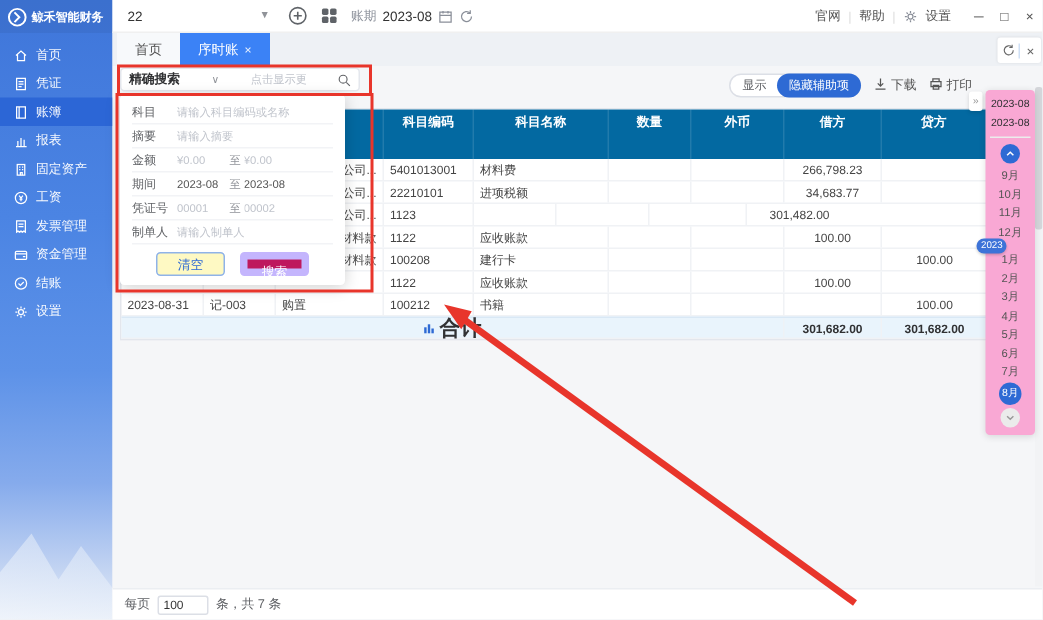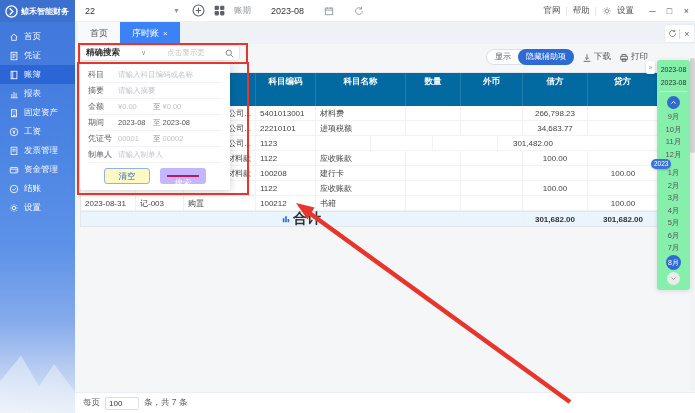--- a/index.html
+++ b/index.html
@@ -21,21 +21,21 @@
   .nav-item.active{background:#2c66d6}
   .nav-icon{width:10px;height:10px;display:flex;color:#fff}
   .nav-icon svg,.logo-icon svg{width:100%;height:100%}
   
   .topbar{position:absolute;left:75px;top:0;right:0;height:22px;background:#fff;border-bottom:1px solid #f0f0f0;
     display:flex;align-items:center;padding-left:10px;font-size:9px;color:#333;box-sizing:border-box}
   .company{width:95px;display:flex;justify-content:space-between;align-items:center;margin-right:12px}
   .caret{font-size:7px;color:#909399}
   .tb-icon{width:13px;height:13px;margin-right:8px;color:#5f6368;display:flex}
   .tb-icon svg{width:100%;height:100%}
-  .period{display:flex;align-items:center;gap:20px}
+  .period{display:flex;align-items:center;gap:4px}
   .period .lbl{color:#8a8f99;font-size:8.5px}
   .mini-icon{width:10px;height:10px;display:flex;color:#8a8f99}
   .mini-icon svg{width:100%;height:100%}
   .spacer{flex:1}
   .top-links{display:flex;align-items:center;gap:5px;font-size:8.5px;color:#555}
   .link-sep{color:#ddd}
   .win-controls{display:flex;margin-left:10px}
   .win-controls span{width:17px;text-align:center;color:#555;font-size:9px;line-height:22px}
   
   .tabbar{position:absolute;left:75px;top:22px;right:0;height:22px;background:#eef1f5;display:flex;padding-left:3px}
@@ -52,21 +52,21 @@
   .search-control{position:absolute;left:5px;top:1px;width:160px;height:16px;background:#fff;border:1px solid #e4e7ed;
     border-radius:3px;display:flex;align-items:center;gap:21px;padding:0 5px;box-sizing:border-box;z-index:3}
   .mode{font-size:8.5px;color:#303133;font-weight:bold;white-space:nowrap}
   .ph{flex:1;font-size:7.5px;color:#c0c4cc;white-space:nowrap;overflow:hidden}
   .sc-icon{width:9px;height:9px;color:#606266;display:flex}
   .sc-icon svg{width:100%;height:100%}
   .toolbar{position:absolute;top:5px;right:47px;height:16px;display:flex;align-items:center;gap:8px;z-index:2}
   .toggle{display:flex;align-items:center;border:1px solid #dcdfe6;border-radius:9px;background:#fff;height:16px;box-sizing:border-box}
   .toggle-opt{padding:0 8px;font-size:8px;color:#606266;line-height:14px}
   .toggle-opt.active{background:#2e6ad4;color:#fff;border-radius:8px;height:16px;line-height:16px;margin:-1px}
-  .tool-btn{display:flex;align-items:flex-end;gap:2px;font-size:8.5px;color:#555}
+  .tool-btn{display:flex;align-items:flex-start;gap:2px;font-size:8.5px;color:#555}
   .tool-btn .ic{width:10px;height:10px;display:flex;color:#555}
   .tool-btn .ic svg{width:100%;height:100%}
   
   .table{position:absolute;left:5px;top:28px;width:577px;background:#fff;border:1px solid #e3e6ec;z-index:1}
   .trow{display:flex;height:15px;line-height:15px;border-bottom:1px solid #f0f2f5;box-sizing:border-box}
   .thead .trow,.thead{height:33px;line-height:16px;background:#0369a1;border-bottom:none}
   .thead{display:flex}
   .cell{box-sizing:border-box;border-right:1px solid #f0f2f5;font-size:8px;color:#444;
     overflow:hidden;white-space:nowrap;padding:0 4px}
   .thead .cell{color:#fff;font-weight:bold;font-size:8.5px;text-align:center;border-right:1px solid rgba(255,255,255,.12)}
@@ -86,23 +86,23 @@
   .field .flabel{width:30px;font-size:8px;color:#606266;flex:none}
   .field input{border:none;outline:none;background:transparent;flex:1;min-width:0;font-size:7.5px;color:#555;
     font-family:inherit;padding:0}
   .field input::placeholder{color:#c0c4cc}
   .field.muted input{color:#c0c4cc}
   .field .to{font-size:7.5px;color:#909399;margin:0 2px;flex:none}
   .field input.range{width:33px;flex:none}
   .panel-buttons{display:flex;justify-content:center;gap:10px;margin-top:5px}
   .btn{width:46px;height:16px;line-height:14px;text-align:center;font-size:8.5px;border-radius:3px;box-sizing:border-box}
   .btn-clear{border:1px solid #8fb3e8;color:#2e6ad4;background:#fef9c3}
-  .btn-search{border:7px solid #c4b5fd;background:#be185d;color:#fff;line-height:16px}
-  
-  .months{position:absolute;right:5px;top:16px;width:33px;background:#86efac;border-radius:3px;
+  .btn-search{border:5px solid #c4b5fd;background:#be185d;color:#fff;line-height:16px}
+  
+  .months{position:absolute;right:5px;top:16px;width:33px;background:#f9a8d4;border-radius:3px;
     box-shadow:0 1px 5px rgba(0,0,0,.12);display:flex;flex-direction:column;align-items:center;
     padding:3px 0;z-index:4;overflow:visible}
   .mp{height:13px;line-height:13px;font-size:7px;color:#303133}
   .mdiv{width:27px;border-top:1px solid #ececec;margin:2px 0}
   .mcircle{width:13px;height:13px;border-radius:50%;display:flex;align-items:center;justify-content:center;margin:2px 0}
   .mcircle svg{width:7px;height:7px}
   .mcircle.up{background:#2e6ad4;color:#fff}
   .mcircle.down{background:#ebebeb;color:#999}
   .mitem{height:12.5px;line-height:12.5px;font-size:7.5px;color:#555}
   .mitem.selected{background:#2e6ad4;color:#fff;width:15px;height:15px;line-height:15px;border-radius:50%;

